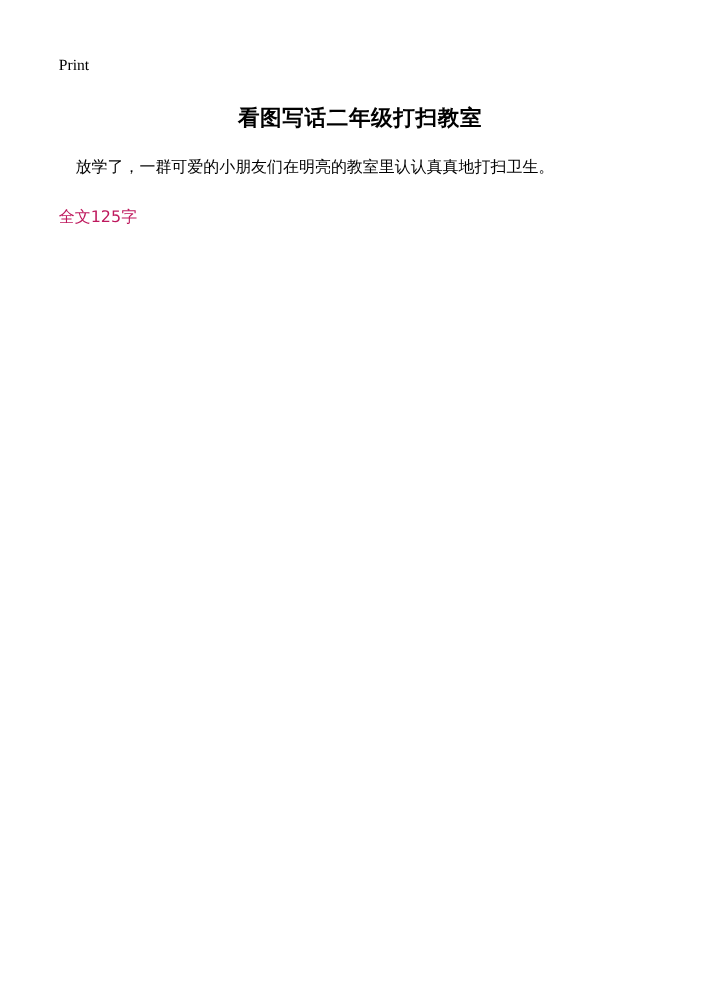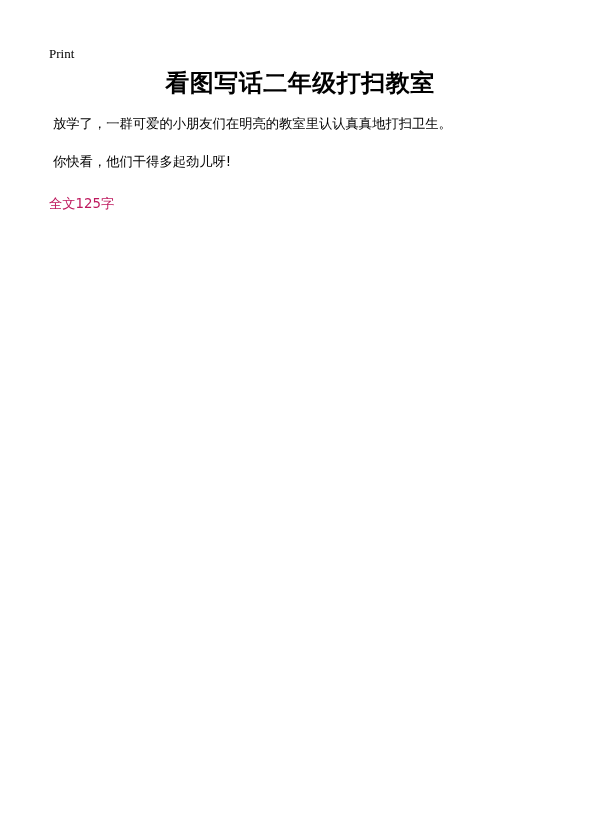--- a/index.html
+++ b/index.html
@@ -33,32 +33,32 @@
     cursor: pointer;
   }
   .doc-body {
     position: absolute;
     top: 70px;
     left: 49px;
     width: 502px;
   }
   .doc-title {
     font-family: "DejaVu Sans", sans-serif;
-    font-size: 24px;
+    font-size: 18px;
     font-weight: bold;
     text-align: center;
     line-height: 26px;
-    margin: 0 0 16px 0;
+    margin: 16px 0 16px 0;
     letter-spacing: 0.5px;
   }
   .doc-para {
     font-family: "DejaVu Sans", sans-serif;
     font-size: 13.3px;
     line-height: 24px;
-    margin: 0 0 14px 4px;
+    margin: 0 0 14px 14px;
     text-align: justify;
     color: #000000;
   }
   .doc-footer {
     font-family: "DejaVu Sans", sans-serif;
     font-size: 13.3px;
     line-height: 24px;
     margin: 18px 0 0 0;
     color: #be185d;
   }
@@ -66,17 +66,16 @@
 </head>
 <body>
 
 <div class="page">
 
   <a class="print-link" href="#">Print</a>
 
   <div class="doc-body">
     <h1 class="doc-title">看图写话二年级打扫教室</h1>
     <p class="doc-para">放学了，一群可爱的小朋友们在明亮的教室里认认真真地打扫卫生。</p>
-    <p class="doc-para">你快看，他们干得多起劲儿呀!</p>
     <p class="doc-footer">全文125字</p>
   </div>
 
 </div>
 
 </body></html>

